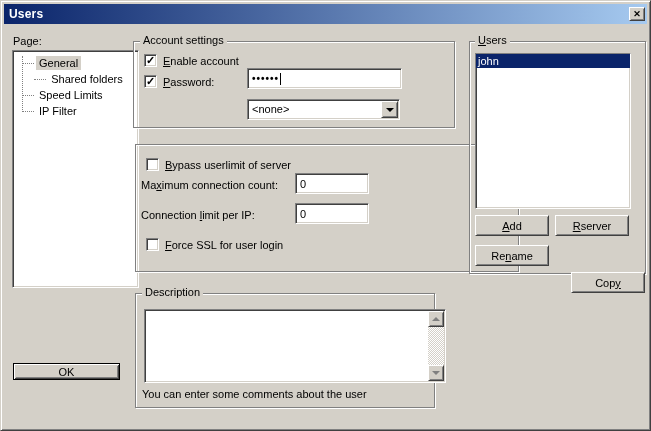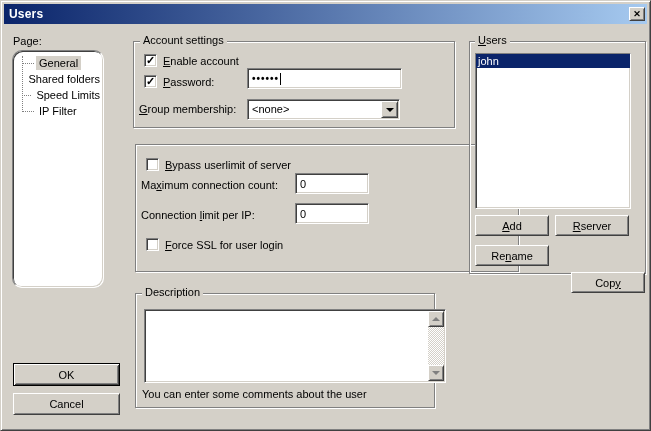--- a/index.html
+++ b/index.html
@@ -51,21 +51,21 @@
   }
 
   .groupbox {
     position:absolute;
     border:1px solid #808080;
     box-shadow: inset 1px 1px 0 #ffffff, 1px 1px 0 #ffffff;
   }
   .group-title { position:absolute; top:-8px; left:6px; background:#d4d0c8; padding:0 3px; white-space:nowrap; }
 
   
-  .tree { position:absolute; left:11px; top:49px; width:92px; height:238px;border-radius:10px; }
+  .tree { position:absolute; left:11px; top:49px; width:127px; height:238px; }
   .tree-inner { position:relative; width:100%; height:100%; overflow:hidden; }
   .tree-vline { position:absolute; left:9px; top:5px; width:1px; height:56px; border-left:1px dotted #808080; }
   .trow { position:absolute; left:0; height:16px; display:flex; align-items:center; width:100%; }
   .tstub { display:inline-block; width:12px; height:1px; border-top:1px dotted #808080; margin-left:9px; margin-right:2px; }
   .tlabel { padding:1px 3px; white-space:nowrap; }
   .tlabel.sel { background:#d4d0c8; }
 
   
   .checkbox {
     position:absolute; width:13px; height:13px; background:#fff;
@@ -125,21 +125,21 @@
   </div>
 
   <div class="lbl" style="left:12px; top:34px;">Page:</div>
   <div class="tree sunken">
     <div class="tree-inner">
       <div class="tree-vline"></div>
       <div class="trow" style="top:4px;">
         <span class="tstub"></span>
         <span class="tlabel sel">General</span>
       </div>
-      <div class="trow" style="top:20px;">
+      <div class="trow" style="top:20px;justify-content:center;">
         <span class="tstub"></span>
         <span class="tlabel">Shared folders</span>
       </div>
       <div class="trow" style="top:36px;">
         <span class="tstub"></span>
         <span class="tlabel">Speed Limits</span>
       </div>
       <div class="trow" style="top:52px;">
         <span class="tstub"></span>
         <span class="tlabel">IP Filter</span>
@@ -158,21 +158,20 @@
     <div class="checkbox" style="left:10px; top:33px;">
       <span class="checkmark">✓</span>
     </div>
     <div class="lbl" style="left:29px; top:34px;"><span></span><u>P</u><span>assword:</span></div>
 
     <div class="field sunken" style="left:113px; top:26px; width:155px;">
       <span class="pw-dots">••••••</span>
       <span class="caret"></span>
     </div>
 
-    <div class="lbl" style="left:5px; top:61px;"><span></span><u>G</u><span>roup membership:</span></div>
 
     <div class="combo sunken" style="left:113px; top:57px; width:153px;">
       <span class="combo-text">&lt;none&gt;</span>
       <div class="combo-btn">
         <span class="arr-dn-black"></span>
       </div>
     </div>
   </div>
 
   <div class="groupbox" style="left:134px; top:143px; width:384px; height:128px;">
@@ -227,20 +226,17 @@
 
     <div class="btn" style="left:5px; top:203px; width:74px; height:21px;">
         <span><span>Re</span><u>n</u><span>ame</span></span>
       </div>
 
     <div class="btn" style="left:101px; top:203px; width:74px; height:21px;margin-top:27px;">
         <span><span>Cop</span><u>y</u><span></span></span>
       </div>
   </div>
 
-  <div class="btn default" style="left:12px; top:362px; width:107px; height:23px;">
+  <div class="btn default" style="left:12px; top:362px; width:107px; height:17px;">
     <span>OK</span>
   </div>
-  <div class="btn" style="left:12px; top:392px; width:107px; height:22px;">
-    <span>Cancel</span>
-  </div>
 
 </div>
 
 </body></html>

